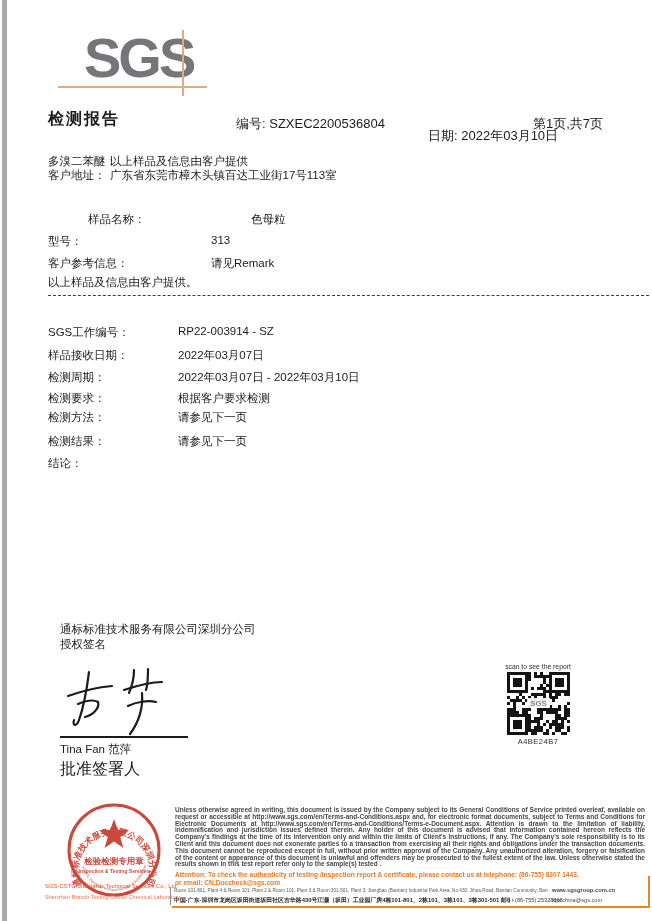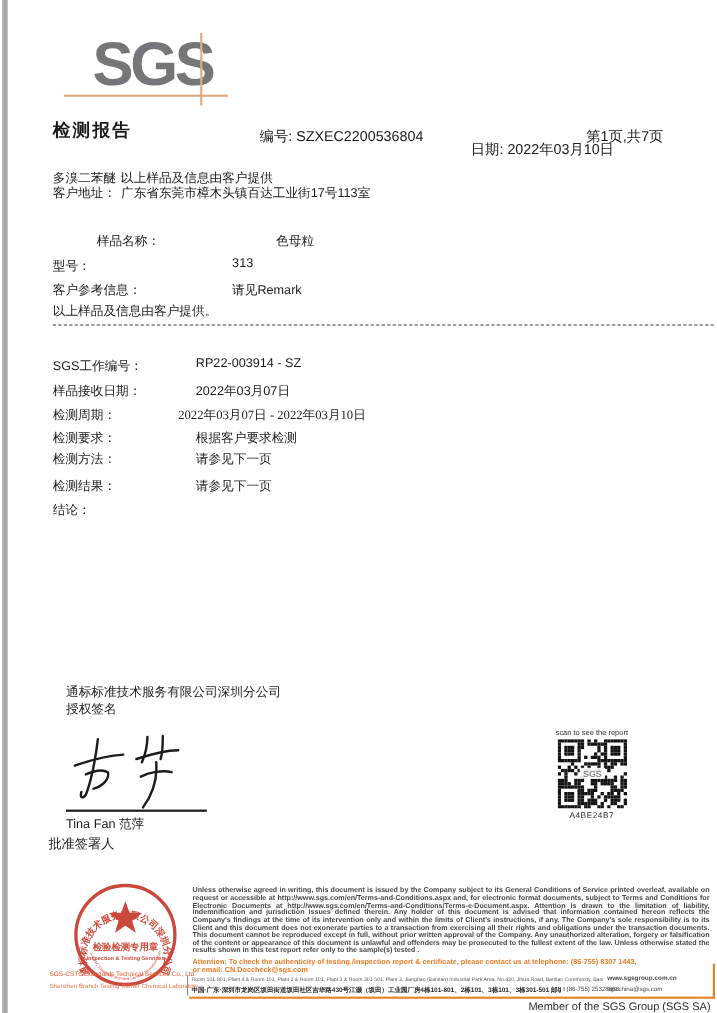--- a/index.html
+++ b/index.html
@@ -22,21 +22,21 @@
   .val{position:absolute;}
   .note-line{font-size:11.5px;}
   .sep-dashed{left:48px;top:295px;width:601px;border-top:1.5px dashed #3c3c3c;}
   .conclusion-text{left:178px;top:453px;width:468px;font-size:11.5px;line-height:19.5px;}
   
   .signer-company{left:60px;top:622px;font-size:11.5px;}
   .signer-authsign{left:60px;top:637px;font-size:11.5px;}
   .sig-svg{left:62px;top:662px;}
   .sig-line{left:60px;top:736px;width:128px;height:2px;background:#1b1b1b;}
   .signer-name{left:60px;top:742px;font-size:11.5px;}
-  .signer-role{left:44px;top:759px;font-size:12px;}
+  .signer-role{left:60px;top:759px;font-size:16px;}
   
   .qr-caption{left:498px;top:663px;width:80px;text-align:center;font-size:6.8px;color:#2e2e2e;}
   .qr-box{left:507px;top:672px;width:63px;height:63px;}
   .qr-code-label{left:498px;top:737px;width:80px;text-align:center;font-size:7.5px;color:#2e2e2e;letter-spacing:0.5px;}
   
   .stamp-svg{left:56px;top:792px;opacity:0.92;}
   .f-company1{left:45px;top:883px;font-size:5.9px;color:#e8552e;white-space:nowrap;}
   .f-company2{left:45px;top:894px;font-size:5.6px;color:#e8764c;white-space:nowrap;}
   .f-disclaimer{left:175px;top:807px;width:470px;font-size:6.5px;line-height:6.8px;color:#474747;text-align:justify;font-weight:700;}
   .f-attn1{left:175px;top:871px;width:470px;font-size:6.6px;line-height:7px;color:#e87a26;font-weight:700;}
@@ -94,21 +94,21 @@
   <div class="row" style="left:48px;top:325px;">
     <span>SGS工作编号：</span>
     <span class="val" style="left:130px;">RP22-003914 - SZ</span>
   </div>
   <div class="row" style="left:48px;top:348px;">
     <span>样品接收日期：</span>
     <span class="val" style="left:130px;">2022年03月07日</span>
   </div>
   <div class="row" style="left:48px;top:370px;">
     <span>检测周期：</span>
-    <span class="val" style="left:114px;font-family:Liberation Serif, serif;">2022年03月07日 - 2022年03月10日</span>
+    <span class="val" style="left:130px;">2022年03月07日 - 2022年03月10日</span>
   </div>
   <div class="row" style="left:48px;top:391px;">
     <span>检测要求：</span>
     <span class="val" style="left:130px;">根据客户要求检测</span>
   </div>
   <div class="row" style="left:48px;top:410px;">
     <span>检测方法：</span>
     <span class="val" style="left:130px;">请参见下一页</span>
   </div>
   <div class="row" style="left:48px;top:434px;">
@@ -415,14 +415,13 @@
   <div class="abs f-attn2">or email: CN.Doccheck@sgs.com</div>
 
   <div class="abs f-divider"></div>
   <div class="abs f-addr-en">Room 101-801, Plant 4 &amp; Room 101, Plant 2 &amp; Room 101, Plant 3 &amp; Room 301-501, Plant 3, Jiangbao (Bantian) Industrial Park Area, No.430, Jihua Road, Bantian Community, Bantian Street, Longgang District, Shenzhen, Guangdong, China 518129</div>
   <div class="abs f-web">www.sgsgroup.com.cn</div>
   <div class="abs f-addr-cn">中国·广东·深圳市龙岗区坂田街道坂田社区吉华路430号江灏（坂田）工业园厂房4栋101-801、2栋101、3栋101、3栋301-501 邮编：518129</div>
   <div class="abs f-phone">t (86-755) 25328868</div>
   <div class="abs f-email">sgs.china@sgs.com</div>
   <div class="abs f-orange-rule"></div>
   <div class="abs f-orange-vert"></div>
-  <div class="abs f-member">Member of the SGS Group (SGS SA)</div>
 </div>
 
 </body></html>

